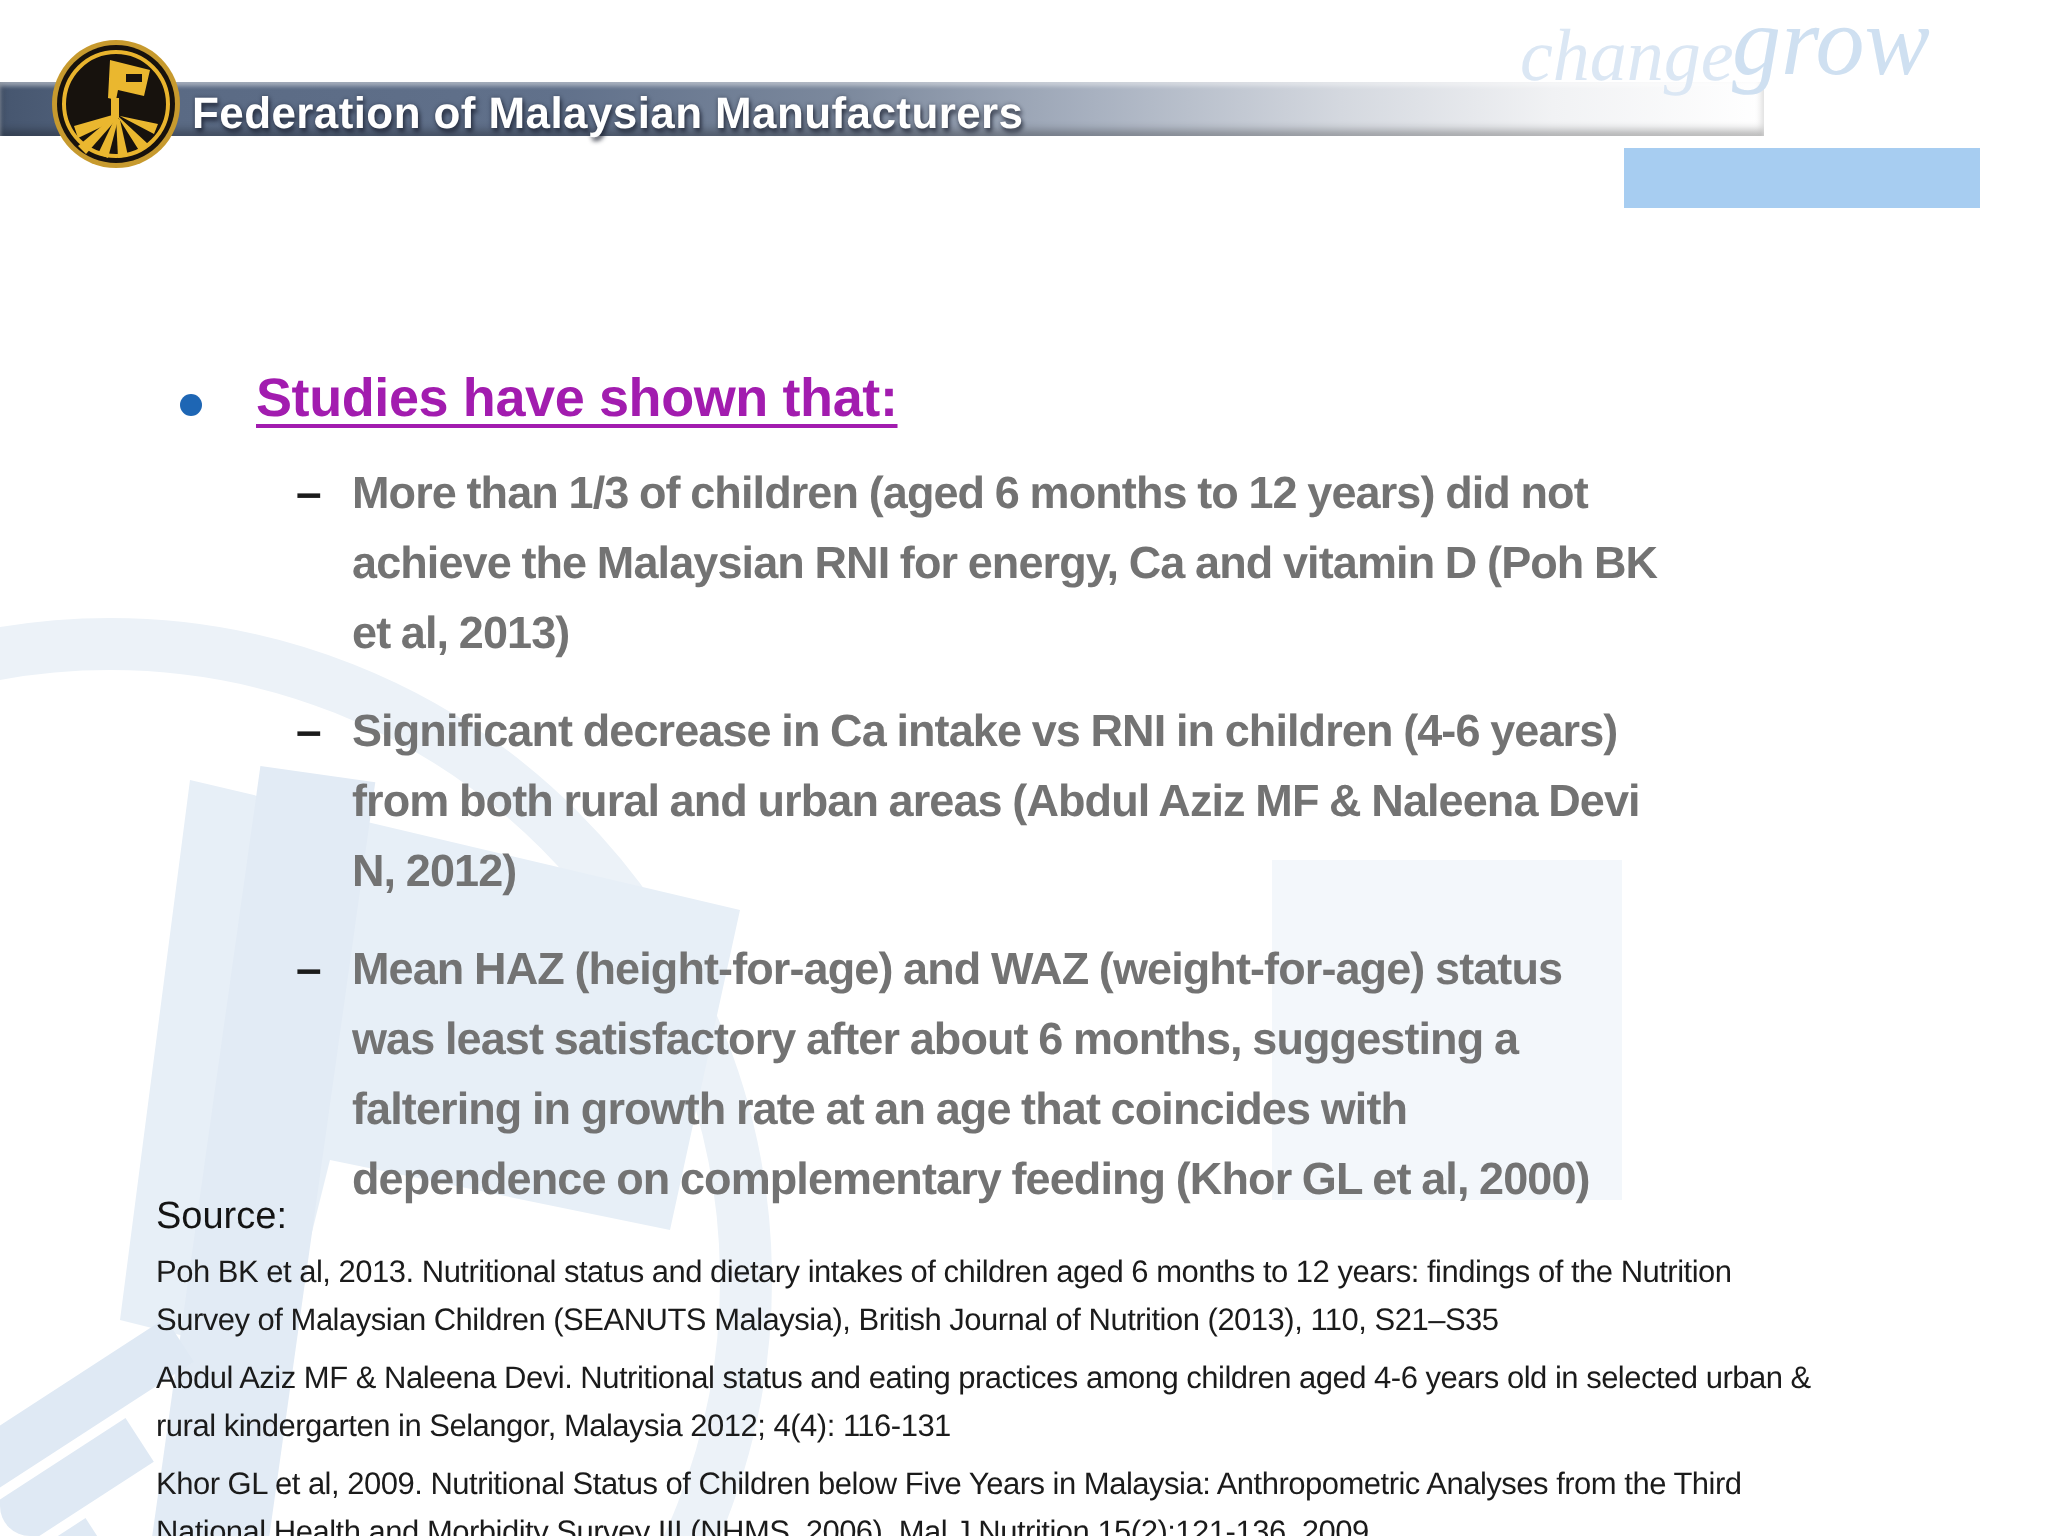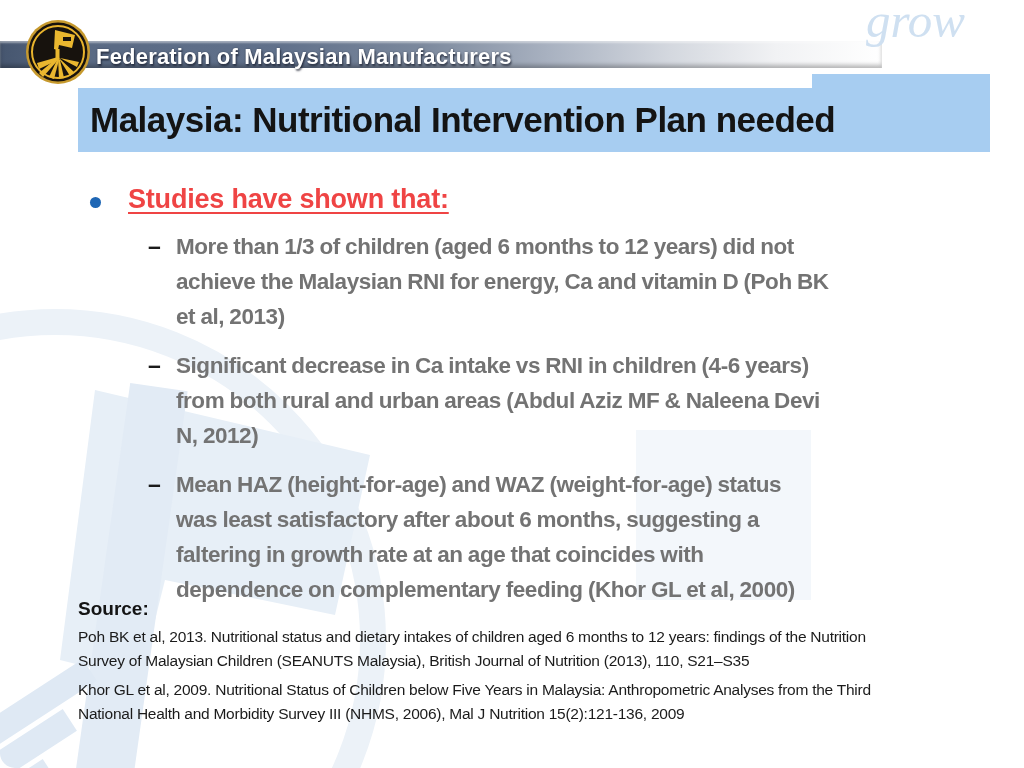--- a/index.html
+++ b/index.html
@@ -28,30 +28,30 @@
   
   #title-bar-ext{position:absolute;left:812px;top:74px;width:178px;height:30px;background:#a7cdf1;}
   #title-bar{position:absolute;left:78px;top:88px;width:912px;height:64px;background:#a7cdf1;}
   #slide-title{position:absolute;left:12px;top:12px;font-size:35px;font-weight:700;
      color:#141414;letter-spacing:-.5px;white-space:nowrap;}
 
   
   #content{position:absolute;left:88px;top:184px;width:880px;}
   #main-bullet-row{display:flex;align-items:flex-start;}
   #main-bullet-dot{width:11px;height:11px;border-radius:50%;background:#1e66b4;margin:13px 27px 0 2px;flex:0 0 auto;}
-  #main-heading{font-size:27px;font-weight:700;color:#ef4444;
+  #main-heading{font-size:27px;font-weight:700;color:#a21caf;
      text-decoration:underline;text-decoration-thickness:2px;text-underline-offset:4px;letter-spacing:-.2px;}
   .sub-bullet{display:flex;align-items:flex-start;margin:14px 0 0 60px;}
   .sub-bullet .dash{flex:0 0 28px;font-size:23px;font-weight:700;color:#1b1b1b;line-height:35px;}
   .sub-bullet .btxt{font-size:22.5px;font-weight:700;color:#737373;line-height:35px;
      letter-spacing:-.45px;word-spacing:-.5px;white-space:pre-line;width:820px;}
 
   
   #source-block{position:absolute;left:78px;top:598px;width:930px;}
-  #source-label{font-size:19px;font-weight:700;color:#141414;}
+  #source-label{font-size:19px;font-weight:400;color:#141414;}
   .citation{font-size:15.5px;color:#1b1b1b;line-height:24px;letter-spacing:-.25px;
      white-space:pre-line;margin-top:5px;}
 </style>
 </head>
 <body>
 
 <div id="page">
 
   <svg id="wm-logo" class="wm" width="1100" height="620" viewBox="0 0 1100 620" aria-hidden="true">
     <circle cx="345" cy="345" r="318" fill="none" stroke="#ecf2f8" stroke-width="26"></circle>
@@ -85,26 +85,24 @@
         <polygon points="33,39 24,58 29,60 34,41"></polygon>
         <polygon points="33,39 34,60 39,59 35,41"></polygon>
         <polygon points="33,38 45,57 49,53 35,40"></polygon>
         <polygon points="33,38 52,48 54,43 35,39"></polygon>
       </g>
     </g>
   </svg>
 
   <div id="org-name">Federation of Malaysian Manufacturers</div>
 
+  <div id="tag-change" class="tagline">change</div>
   <div id="tag-grow" class="tagline">grow</div>
 
   <div id="title-bar-ext"></div>
-  <div id="title-bar">
-    <div id="slide-title">Malaysia: Nutritional Intervention Plan needed</div>
-  </div>
 
   <div id="content">
     <div id="main-bullet-row">
       <span id="main-bullet-dot"></span>
       <span id="main-heading">Studies have shown that:</span>
     </div>
 
     <div class="sub-bullet">
       <span class="dash">–</span>
       <span class="btxt">More than 1/3 of children (aged 6 months to 12 years) did not
@@ -123,17 +121,19 @@
 was least satisfactory after about 6 months, suggesting a
 faltering in growth rate at an age that coincides with
 dependence on complementary feeding (Khor GL et al, 2000)</span>
     </div>
   </div>
 
   <div id="source-block">
     <div id="source-label">Source:</div>
     <div class="citation">Poh BK et al, 2013.  Nutritional status and dietary intakes of children aged 6 months to 12 years: findings of the Nutrition
 Survey of Malaysian Children (SEANUTS Malaysia), British Journal of Nutrition (2013), 110, S21–S35</div>
+    <div class="citation">Abdul Aziz MF &amp; Naleena Devi. Nutritional status and eating practices among children aged 4-6 years old in selected urban &amp;
+rural kindergarten in Selangor, Malaysia 2012; 4(4): 116-131</div>
     <div class="citation">Khor GL et al, 2009.  Nutritional Status of Children below Five Years in Malaysia: Anthropometric Analyses from the Third
 National Health and Morbidity Survey III (NHMS, 2006), Mal J Nutrition 15(2):121-136, 2009</div>
   </div>
 
 </div>
 
 </body></html>

